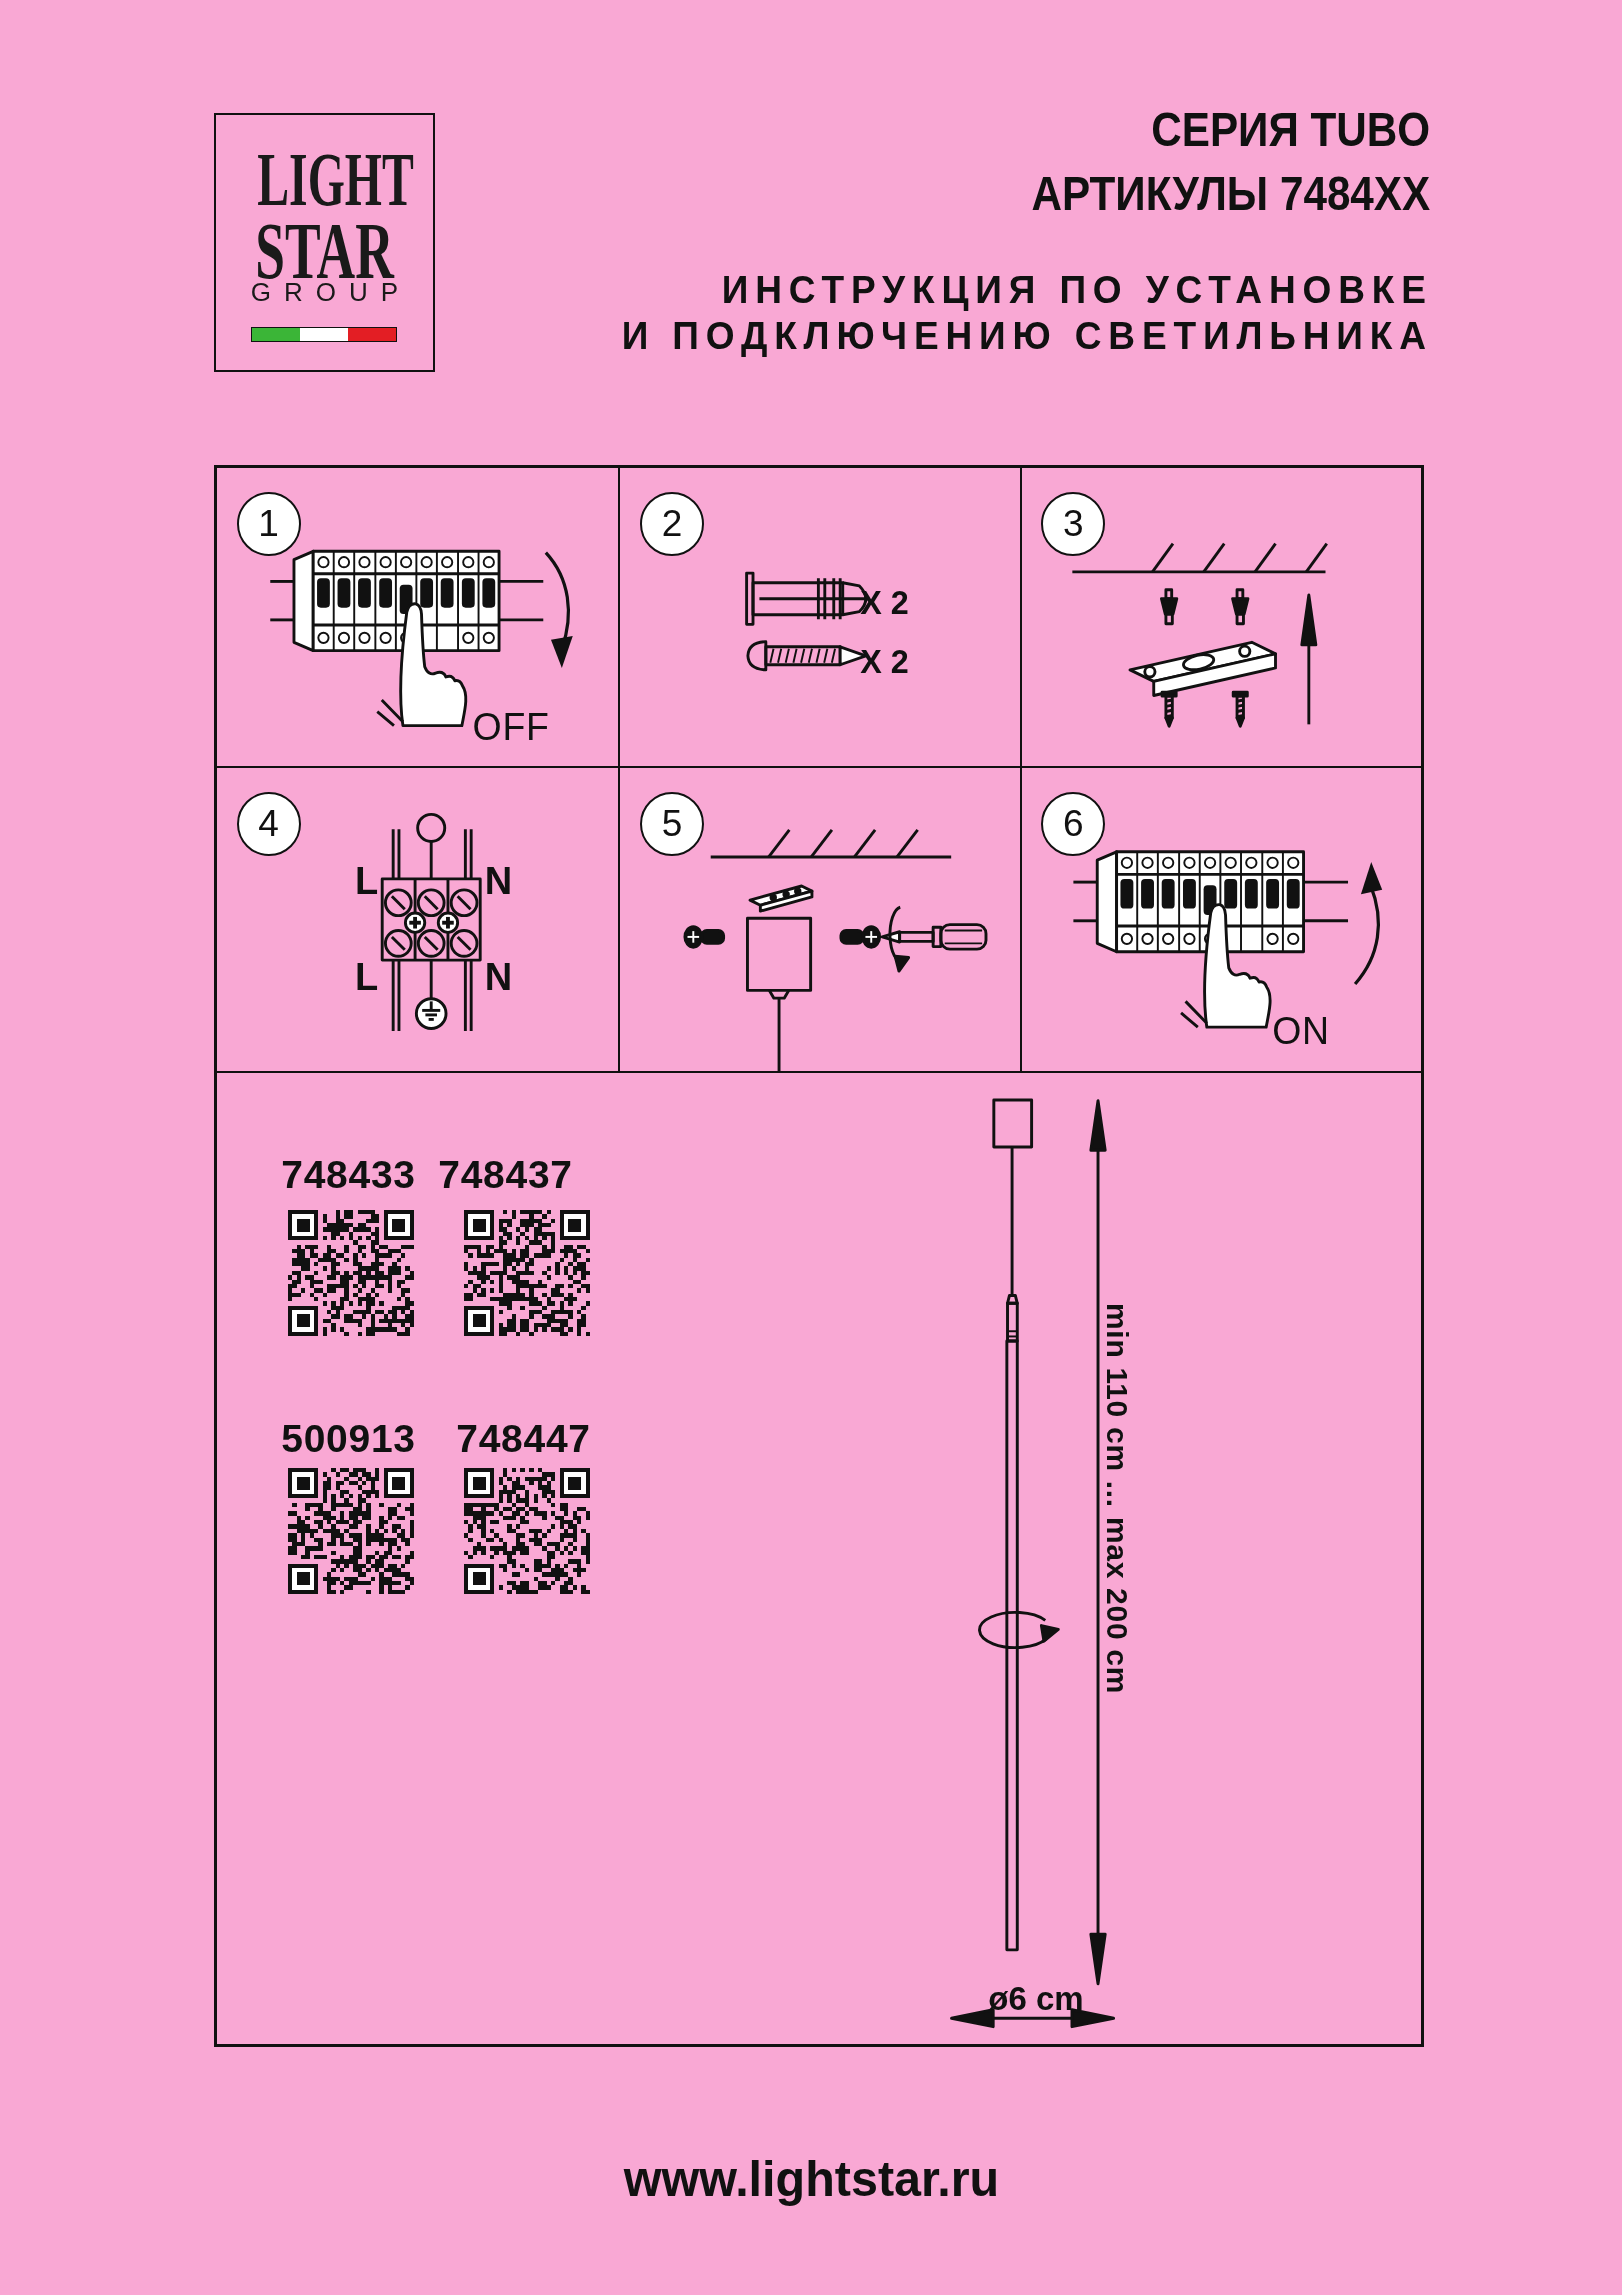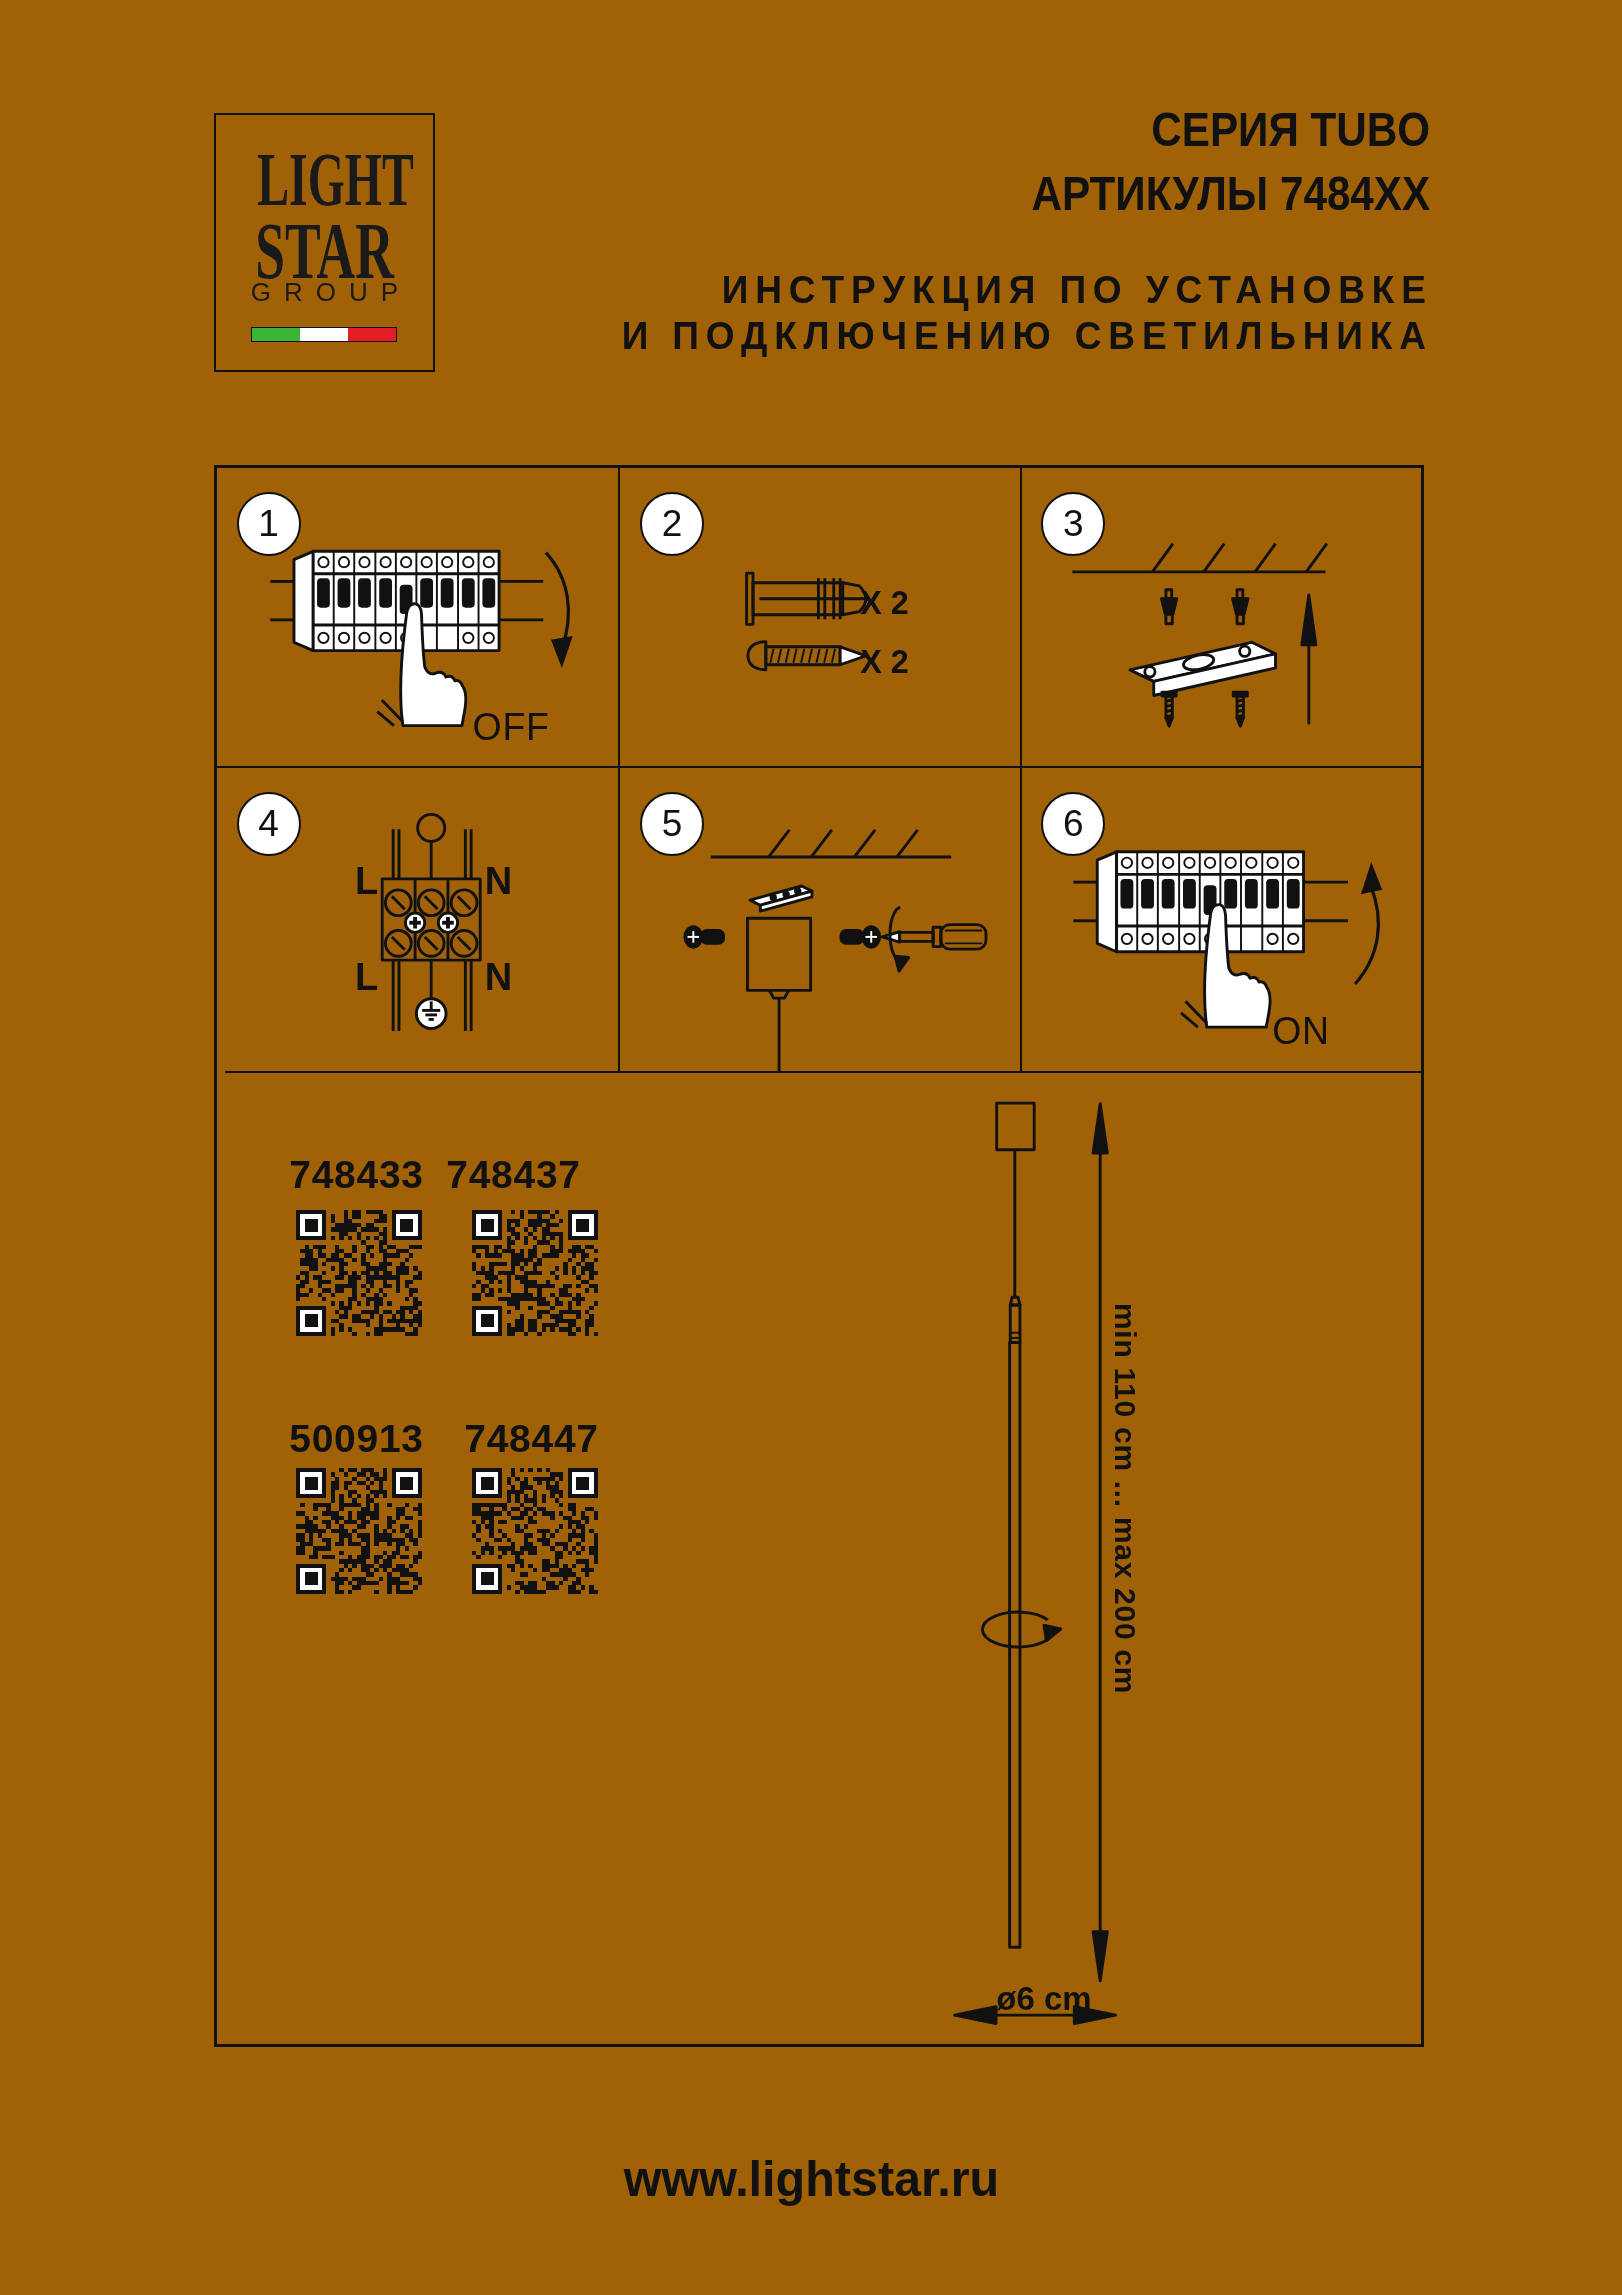--- a/index.html
+++ b/index.html
@@ -1,16 +1,16 @@
 <!DOCTYPE html>
 <html style="font-size:10.5px"><head>
 <meta charset="utf-8">
 <style>
   html,body{margin:0;padding:0;background:#888;}
-  .page{position:relative;width:1623px;height:2295px;background:#a16207;color:#111;
+  .page{position:relative;width:1623px;height:2295px;background:#f9a8d4;color:#111;
         font-family:"Liberation Sans", sans-serif;overflow:hidden;}
   
   .logo-box{position:absolute;left:214px;top:113px;width:217px;height:255px;border:2.6px solid #111;}
   .logo-serif{position:absolute;left:0;right:0;text-align:center;
               font-family:"Liberation Serif", serif;font-weight:700;color:#1a1a1a;line-height:1;}
   .logo-light{top:26px;font-size:77px;transform:scaleX(.62);}
   .logo-star{top:96px;font-size:81px;transform:scaleX(.66);}
   .logo-group{position:absolute;left:0;right:0;top:162px;text-align:center;
               font-size:26px;font-weight:400;letter-spacing:13px;text-indent:13px;color:#1a1a1a;}
   .flag{position:absolute;left:35px;top:212px;width:144px;height:13px;border:1.3px solid #111;display:flex;}
@@ -21,21 +21,21 @@
   .hdr-title{position:absolute;right:190px;top:267px;text-align:right;
              font-size:39px;font-weight:700;letter-spacing:7.2px;line-height:46px;
              transform:scaleX(.95);transform-origin:100% 0;}
   
   .grid{position:absolute;left:214px;top:465px;width:1210px;height:1582px;
         border:3.3px solid #111;box-sizing:border-box;display:grid;
         grid-template-columns:1fr 1fr 1fr;grid-template-rows:298px 305px 1fr;}
   .cell{position:relative;border-left:2.6px solid #111;border-top:2.6px solid #111;overflow:hidden;}
   .cell.c0{border-left:none;}
   .cell.r0{border-top:none;}
-  .cell-bottom{grid-column:1/-1;border-left:none;margin-left:8px;}
+  .cell-bottom{grid-column:1/-1;border-left:none;}
   .badge{position:absolute;left:19.6px;top:23.6px;width:60px;height:60px;border:2.6px solid #111;
          border-radius:50%;display:flex;align-items:center;justify-content:center;
          font-size:37px;font-weight:400;background:#fff;z-index:2;}
   .panel-art{position:absolute;inset:0;width:100%;height:100%;}
   .onoff{position:absolute;font-size:39px;font-weight:400;letter-spacing:0.7px;transform:scaleX(.96);}
   .x2{position:absolute;font-size:34px;font-weight:700;transform:scaleX(.95);}
   .ln{position:absolute;width:37px;text-align:center;font-size:38px;font-weight:700;}
   
   .prod-label{position:absolute;width:171px;text-align:center;font-size:39px;font-weight:700;letter-spacing:0.7px;}
   .qr{position:absolute;width:126px;height:128px;}

